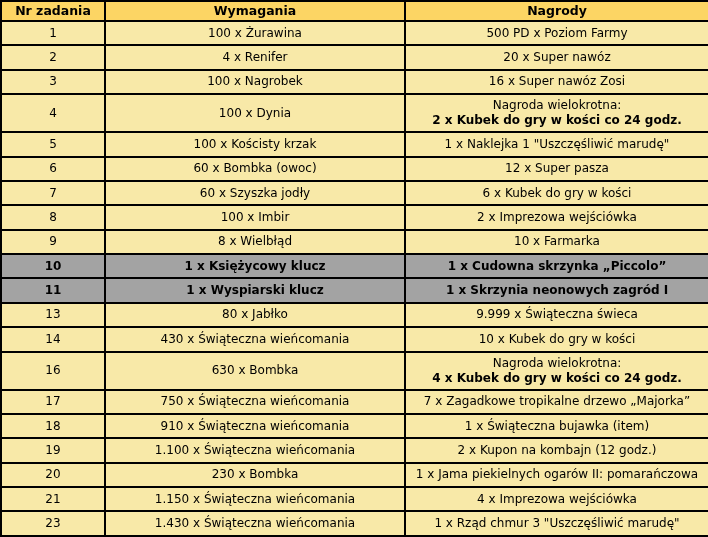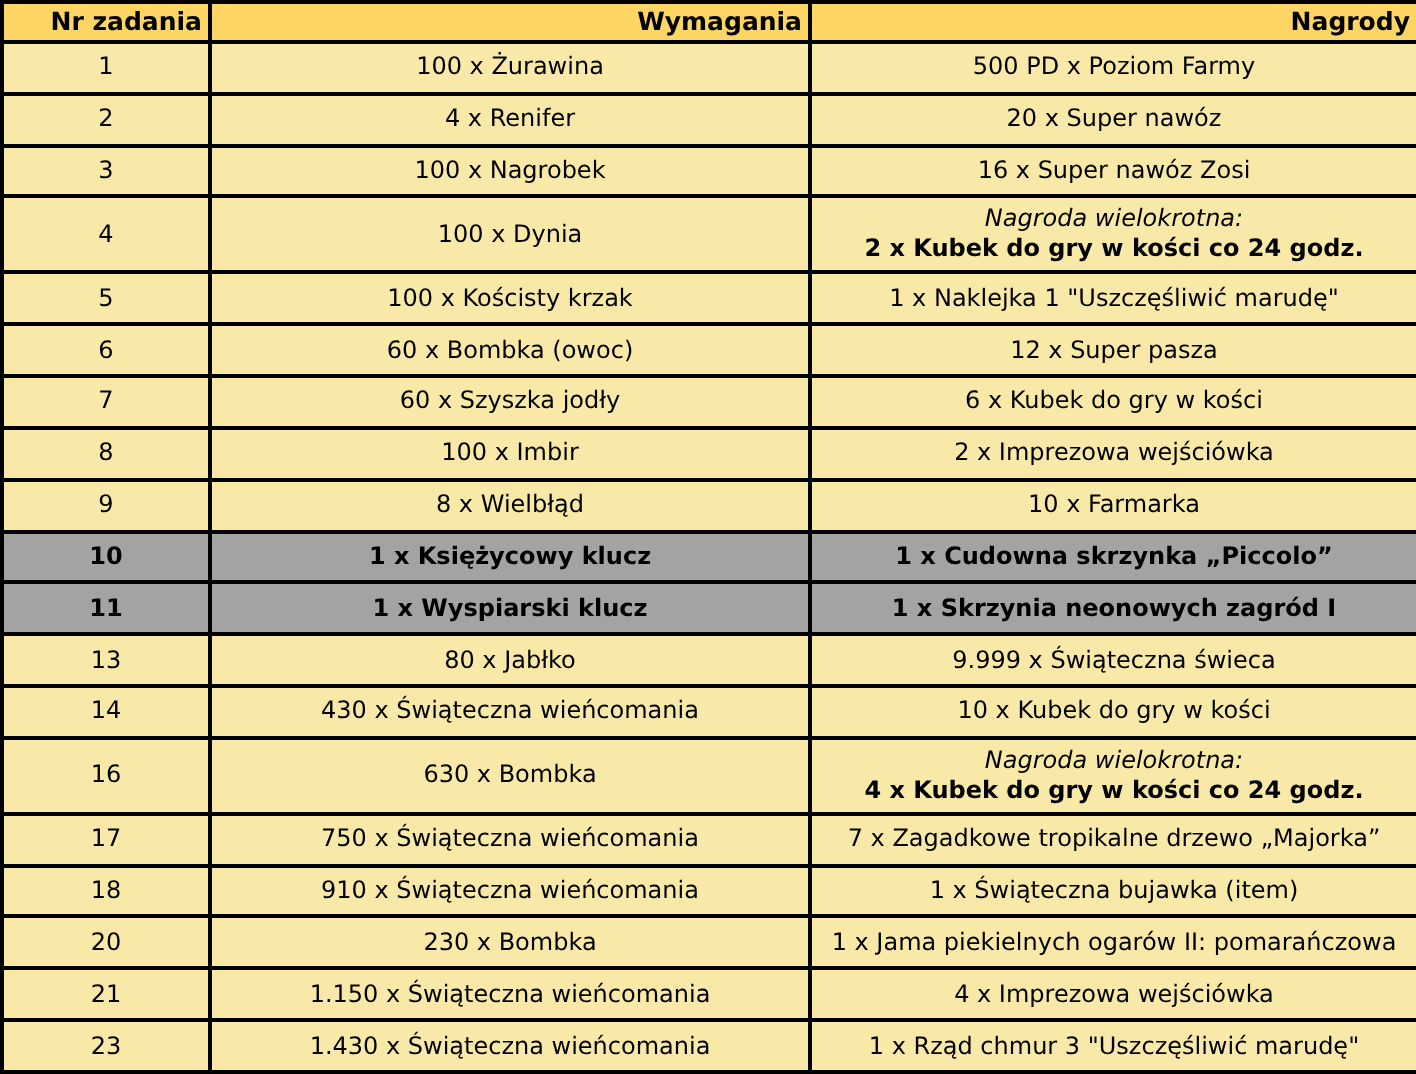--- a/index.html
+++ b/index.html
@@ -24,34 +24,32 @@
     padding: 0 3px;
     overflow: hidden;
     white-space: nowrap;
     line-height: 1.25;
   }
   .quest-table th {
     background: #FCD564;
     font-weight: bold;
     font-size: 12.5px;
     height: 18px;
-    text-align: right;
   }
   .quest-table td {
     background: #F8E9A8;
   }
   .quest-table tr.highlight td {
     background: #a3a3a3;
     font-weight: bold;
   }
   .quest-table tr.multi {
     height: 38px;
   }
   .reward-note {
-    font-style: italic;
     text-align: center;
   }
   .reward-bold {
     font-weight: bold;
   }
 </style>
 </head>
 <body>
 
 <table class="quest-table">
@@ -148,20 +146,25 @@
       <td>17</td>
       <td>750 x Świąteczna wieńcomania</td>
       <td>7 x Zagadkowe tropikalne drzewo „Majorka”</td>
     </tr>
     <tr>
       <td>18</td>
       <td>910 x Świąteczna wieńcomania</td>
       <td>1 x Świąteczna bujawka (item)</td>
     </tr>
     <tr>
+      <td>19</td>
+      <td>1.100 x Świąteczna wieńcomania</td>
+      <td>2 x Kupon na kombajn (12 godz.)</td>
+    </tr>
+    <tr>
       <td>20</td>
       <td>230 x Bombka</td>
       <td>1 x Jama piekielnych ogarów II: pomarańczowa</td>
     </tr>
     <tr>
       <td>21</td>
       <td>1.150 x Świąteczna wieńcomania</td>
       <td>4 x Imprezowa wejściówka</td>
     </tr>
     <tr>

